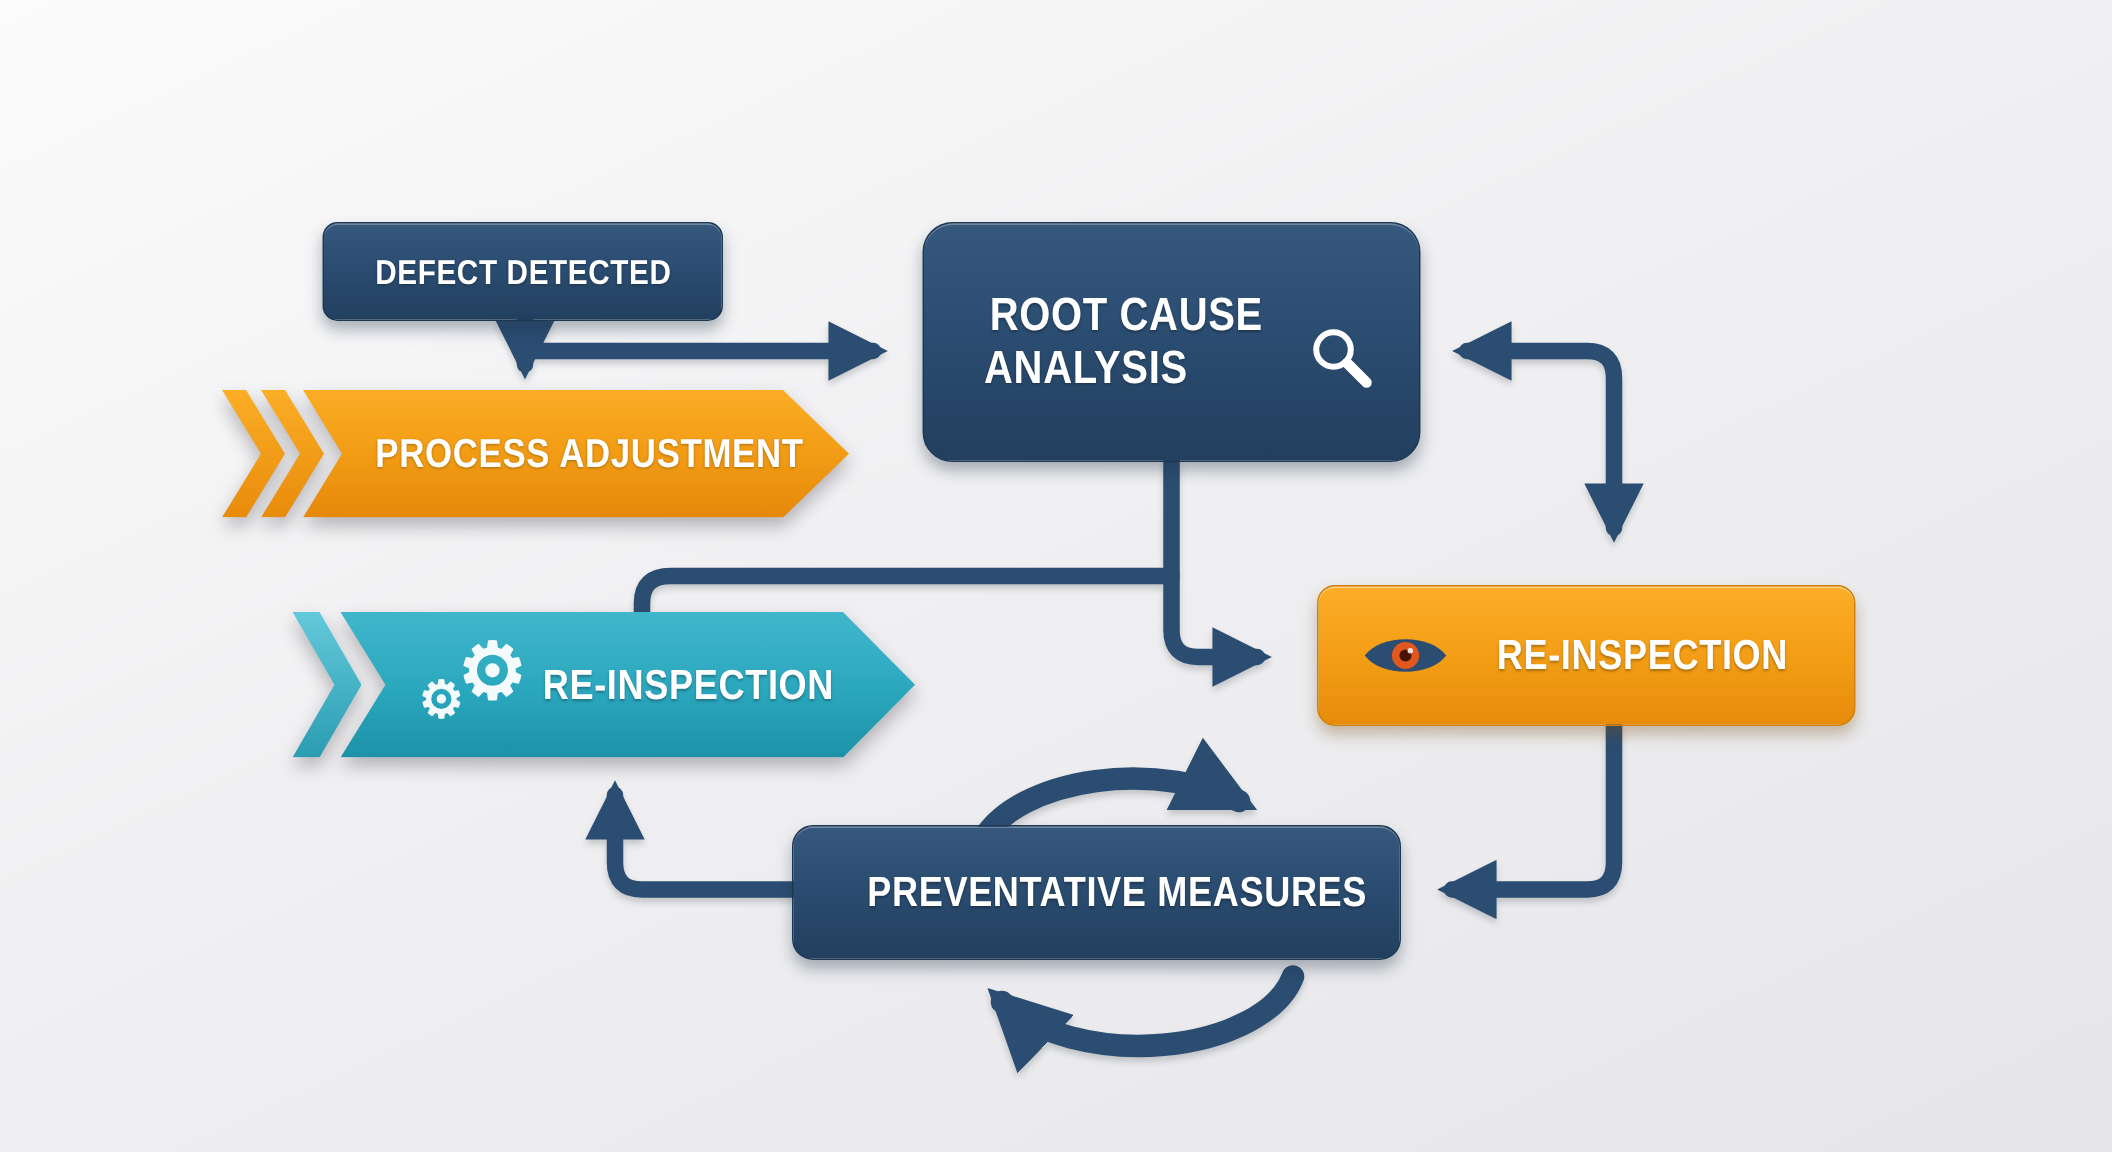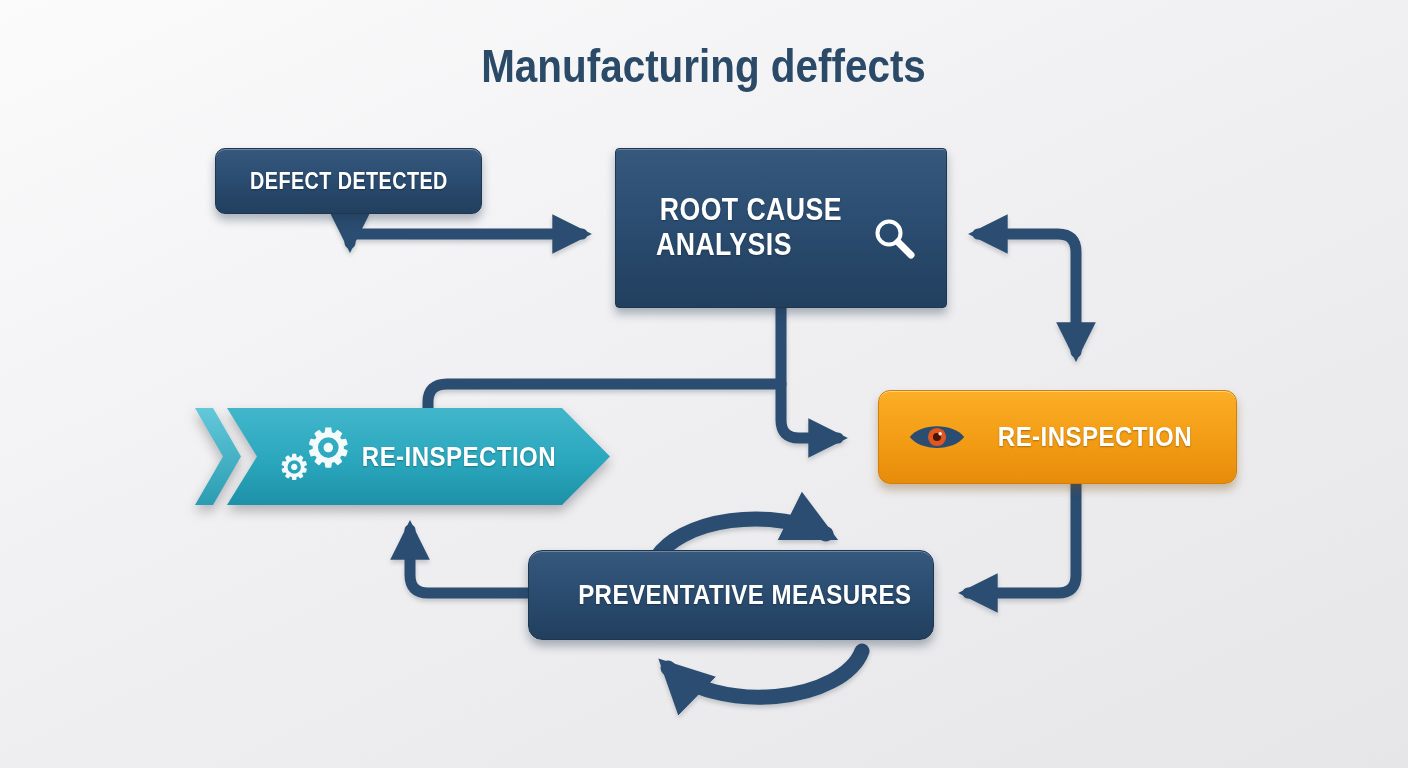--- a/index.html
+++ b/index.html
@@ -24,21 +24,21 @@
     box-shadow:0 6px 10px rgba(30,50,70,.35), inset 0 1px 0 rgba(255,255,255,.28);
     border:1px solid #1d3751;
   }
   .orangebox{
     background:linear-gradient(180deg,#fbae26 0%,#f29c14 55%,#e88b0b 100%);
     box-shadow:0 6px 10px rgba(120,80,20,.35), inset 0 1px 0 rgba(255,255,255,.45);
     border:1px solid #d07f08;
   }
 
   .defect{left:215px;top:148px;width:265px;height:64px;border-radius:10px;font-size:23px;}
-  .rootcause{left:615px;top:148px;width:330px;height:158px;border-radius:4px;}
+  .rootcause{left:615px;top:148px;width:330px;height:158px;border-radius:20px;}
   .rootcause .rc-inner{display:flex;align-items:center;gap:14px;}
   .rootcause .rc-text{font-size:31px;line-height:1.12;text-align:left;}
   .rootcause .rc-icon{align-self:flex-end;margin-bottom:2px;}
 
   .orange-reinspect{left:878px;top:390px;width:357px;height:92px;border-radius:12px;font-size:28px;gap:16px;}
   .preventative{left:528px;top:550px;width:404px;height:88px;border-radius:14px;font-size:28px;gap:28px;}
 
   
   .banner{position:absolute;filter:drop-shadow(0 6px 6px rgba(60,60,70,.35));}
   .banner .stripe{position:absolute;top:0;height:100%;}
@@ -100,41 +100,45 @@
 
       <path d="M 1076 484 V 575 Q 1076 593 1058 593 H 968" marker-end="url(#ah)"></path>
     </g>
     <g fill="none" stroke="#2b4d71" stroke-width="15" stroke-linecap="round" style="filter:drop-shadow(0 3px 2px rgba(40,50,60,.22));">
 
       <path d="M 657 557 A 105 58 0 0 1 826 534" marker-end="url(#ah)"></path>
       <path d="M 862 651 A 105 58 0 0 1 668 668" marker-end="url(#ah)"></path>
     </g>
   </svg>
 
-  <div class="title">
-    <span class="cond">Manufacturing deffects</span>
-  </div>
 
   <div class="node blue defect">
     <span class="cond">DEFECT DETECTED</span>
   </div>
 
   <div class="node blue rootcause">
     <div class="rc-inner">
       <div class="rc-text">
         <span class="cond">ROOT CAUSE</span><br>
         <span class="cond">ANALYSIS</span>
       </div>
       <svg class="rc-icon" width="46" height="46" viewBox="0 0 46 46">
         <circle cx="18" cy="18" r="11.5" fill="none" stroke="#ffffff" stroke-width="4"></circle>
         <line x1="27" y1="27" x2="40" y2="40" stroke="#ffffff" stroke-width="7" stroke-linecap="round"></line>
       </svg>
     </div>
   </div>
 
+  <div class="banner proc">
+    <div class="stripe s1"></div>
+    <div class="stripe s2"></div>
+    <div class="body">
+      <span class="cond">PROCESS ADJUSTMENT</span>
+    </div>
+  </div>
 
   <div class="banner teal">
     <div class="stripe s1"></div>
     <div class="body">
       <span class="gear gear-big">⚙</span>
       <span class="gear gear-small">⚙</span>
       <span class="cond">RE-INSPECTION</span>
     </div>
   </div>
 

